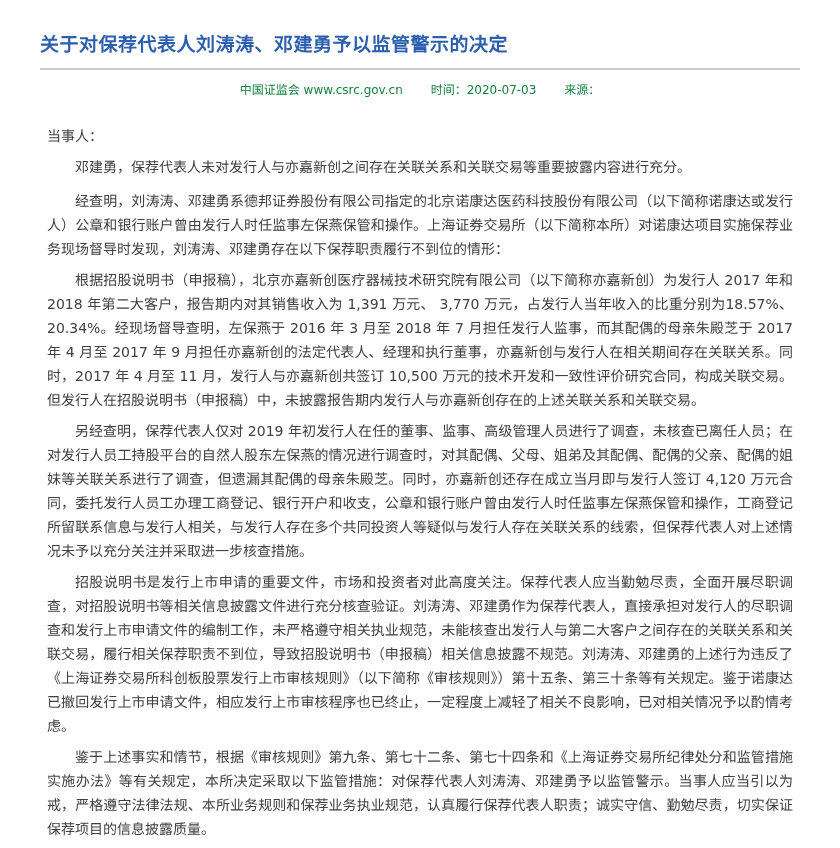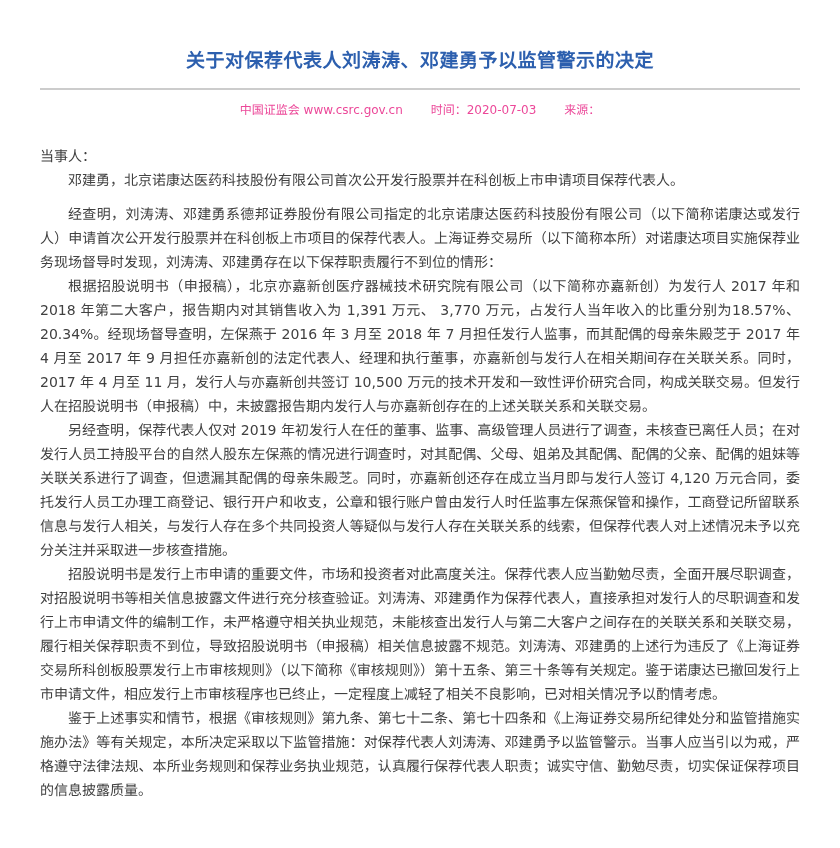--- a/index.html
+++ b/index.html
@@ -9,71 +9,70 @@
     font-family: "DejaVu Sans", "Liberation Sans", sans-serif;
   }
   .page {
     width: 840px;
     height: 848px;
     background: #ffffff;
     box-sizing: border-box;
     overflow: hidden;
   }
   .doc-title {
-    margin: 16px;
+    margin: 0;
     padding: 32px 40px 0 40px;
-    text-align: center;
     font-size: 19px;
     font-weight: bold;
     color: #2c5fae;
     letter-spacing: 0.5px;
     line-height: 24px;
   }
   .title-divider {
     border: none;
     border-top: 2px solid #cccccc;
     margin: 12px 40px 0 40px;
   }
   .meta-bar {
     margin-top: 12px;
     text-align: center;
     font-size: 12px;
-    color: #ec4899;
+    color: #15803d;
     line-height: 16px;
   }
   .meta-bar .meta-item { margin: 0 12px; }
   .content {
     margin: 26px 40px 0 40px;
     font-size: 14px;
     color: #404040;
     line-height: 24px;
     text-align: justify;
   }
-  .content p { margin: 0; }
+  .content p { margin: 7px; }
   .content p.indent { text-indent: 2em; }
   .content p.gap-before { margin-top: 10px; }
 </style>
 </head>
 <body>
 
 <div class="page">
 
   <h1 class="doc-title">关于对保荐代表人刘涛涛、邓建勇予以监管警示的决定</h1>
 
   <hr class="title-divider">
 
   <div class="meta-bar">
     <span class="meta-item">中国证监会 www.csrc.gov.cn</span>
     <span class="meta-item">时间：2020-07-03</span>
     <span class="meta-item">来源：</span>
   </div>
 
   <div class="content">
     <p>当事人：</p>
-    <p class="indent">邓建勇，北京诺康达医药科技股份有限公司首次公开发行股票并在科创板上市申请项目保荐代表人。</p>
-    <p class="indent gap-before">经查明，刘涛涛、邓建勇系德邦证券股份有限公司指定的北京诺康达医药科技股份有限公司（以下简称诺康达或发行人）申请首次公开发行股票并在科创板上市项目的保荐代表人。上海证券交易所（以下简称本所）对诺康达项目实施保荐业务现场督导时发现，刘涛涛、邓建勇存在以下保荐职责履行不到位的情形：</p>
+    <p class="indent">邓建勇，保荐代表人未对发行人与亦嘉新创之间存在关联关系和关联交易等重要披露内容进行充分。</p>
+    <p class="indent gap-before">经查明，刘涛涛、邓建勇系德邦证券股份有限公司指定的北京诺康达医药科技股份有限公司（以下简称诺康达或发行人）公章和银行账户曾由发行人时任监事左保燕保管和操作。上海证券交易所（以下简称本所）对诺康达项目实施保荐业务现场督导时发现，刘涛涛、邓建勇存在以下保荐职责履行不到位的情形：</p>
     <p class="indent">根据招股说明书（申报稿），北京亦嘉新创医疗器械技术研究院有限公司（以下简称亦嘉新创）为发行人 2017 年和 2018 年第二大客户，报告期内对其销售收入为 1,391 万元、 3,770 万元，占发行人当年收入的比重分别为18.57%、20.34%。经现场督导查明，左保燕于 2016 年 3 月至 2018 年 7 月担任发行人监事，而其配偶的母亲朱殿芝于 2017 年 4 月至 2017 年 9 月担任亦嘉新创的法定代表人、经理和执行董事，亦嘉新创与发行人在相关期间存在关联关系。同时，2017 年 4 月至 11 月，发行人与亦嘉新创共签订 10,500 万元的技术开发和一致性评价研究合同，构成关联交易。但发行人在招股说明书（申报稿）中，未披露报告期内发行人与亦嘉新创存在的上述关联关系和关联交易。</p>
     <p class="indent">另经查明，保荐代表人仅对 2019 年初发行人在任的董事、监事、高级管理人员进行了调查，未核查已离任人员；在对发行人员工持股平台的自然人股东左保燕的情况进行调查时，对其配偶、父母、姐弟及其配偶、配偶的父亲、配偶的姐妹等关联关系进行了调查，但遗漏其配偶的母亲朱殿芝。同时，亦嘉新创还存在成立当月即与发行人签订 4,120 万元合同，委托发行人员工办理工商登记、银行开户和收支，公章和银行账户曾由发行人时任监事左保燕保管和操作，工商登记所留联系信息与发行人相关，与发行人存在多个共同投资人等疑似与发行人存在关联关系的线索，但保荐代表人对上述情况未予以充分关注并采取进一步核查措施。</p>
     <p class="indent">招股说明书是发行上市申请的重要文件，市场和投资者对此高度关注。保荐代表人应当勤勉尽责，全面开展尽职调查，对招股说明书等相关信息披露文件进行充分核查验证。刘涛涛、邓建勇作为保荐代表人，直接承担对发行人的尽职调查和发行上市申请文件的编制工作，未严格遵守相关执业规范，未能核查出发行人与第二大客户之间存在的关联关系和关联交易，履行相关保荐职责不到位，导致招股说明书（申报稿）相关信息披露不规范。刘涛涛、邓建勇的上述行为违反了《上海证券交易所科创板股票发行上市审核规则》（以下简称《审核规则》）第十五条、第三十条等有关规定。鉴于诺康达已撤回发行上市申请文件，相应发行上市审核程序也已终止，一定程度上减轻了相关不良影响，已对相关情况予以酌情考虑。</p>
     <p class="indent">鉴于上述事实和情节，根据《审核规则》第九条、第七十二条、第七十四条和《上海证券交易所纪律处分和监管措施实施办法》等有关规定，本所决定采取以下监管措施：对保荐代表人刘涛涛、邓建勇予以监管警示。当事人应当引以为戒，严格遵守法律法规、本所业务规则和保荐业务执业规范，认真履行保荐代表人职责；诚实守信、勤勉尽责，切实保证保荐项目的信息披露质量。</p>
   </div>
 
 </div>
 
 </body></html>

